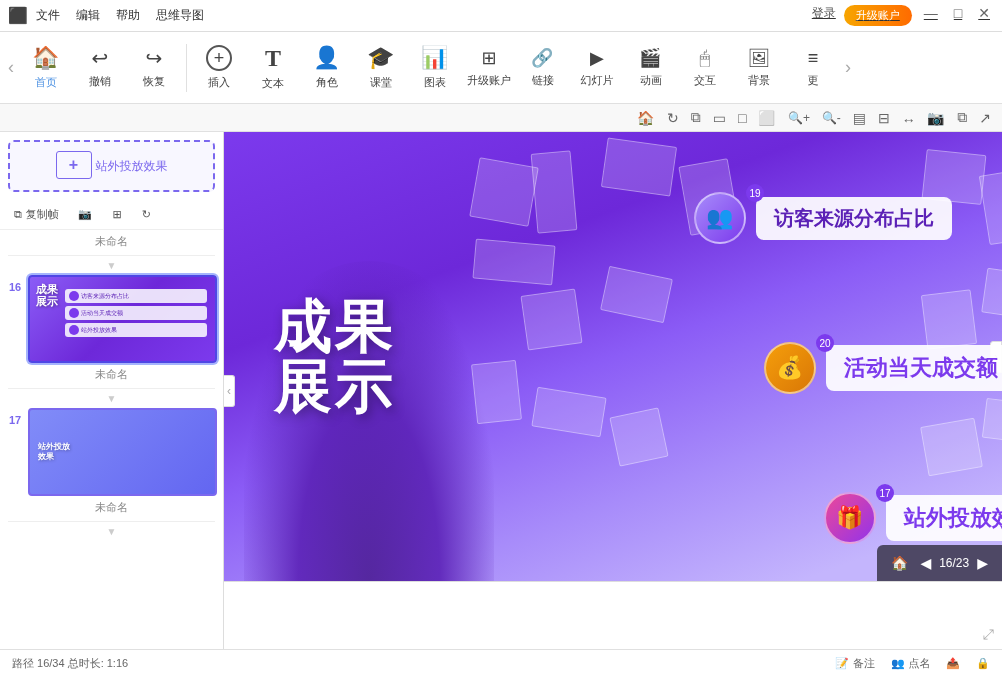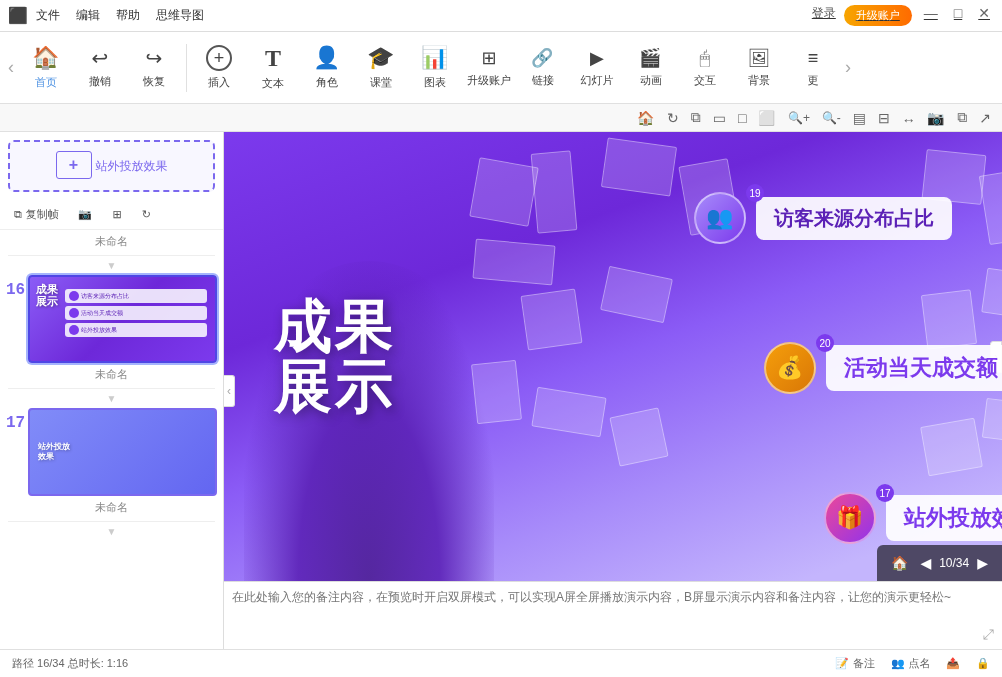--- a/index.html
+++ b/index.html
@@ -114,21 +114,21 @@
     .unnamed-label { font-size: 11px; color: #888; text-align: center; padding: 4px 0; }
     .frame-sep { height: 1px; background: #eee; margin: 2px 8px; }
 
     
     .slide-item-wrapper {
       display: flex;
       align-items: flex-start;
       padding: 2px 6px;
       gap: 4px;
     }
-    .slide-number { font-size: 16px; color: #7b68ee; width: 18px; text-align: left; padding-top: 6px; font-weight: bold; font-family: Liberation Mono, monospace; }
+    .slide-number { font-size: 11px; color: #7b68ee; width: 18px; text-align: center; padding-top: 6px; font-weight: bold; }
     .slide-thumb {
       flex: 1;
       height: 88px;
       border-radius: 4px;
       border: 2px solid #7b68ee;
       overflow: hidden;
       cursor: pointer;
       position: relative;
       background: linear-gradient(135deg, #a78bfa, #818cf8, #6366f1);
     }
@@ -566,29 +566,28 @@
         <div style="position:relative;">
           <div class="info-card-icon" style="background:linear-gradient(135deg,#ec4899,#9333ea);">🎁</div>
           <div class="info-card-num">17</div>
         </div>
         <div class="info-card-text" style="color:#7c3aed;font-size:22px;">站外投放效果</div>
       </div>
 
       <div id="bottom-controls">
         <span class="bc-btn">🏠</span>
         <span class="bc-btn">◀</span>
-        <span class="bc-text">10/34</span>
+        <span class="bc-text">16/23</span>
         <span class="bc-btn">▶</span>
       </div>
 
       <div class="right-panel-toggle">›</div>
     </div>
 
     <div id="notes-area">
-      <textarea id="notes-input" placeholder="在此处输入您的备注内容，在预览时开启双屏模式，可以实现A屏全屏播放演示内容，B屏显示演示内容和备注内容，让您的演示更轻松~" style=""></textarea>
       <span class="notes-expand">⤢</span>
     </div>
   </div>
 </div>
 
 <div id="statusbar">
   <span>路径 16/34  总时长: 1:16</span>
   <div class="statusbar-right">
     <div class="statusbar-item">
       <span>📝</span>

